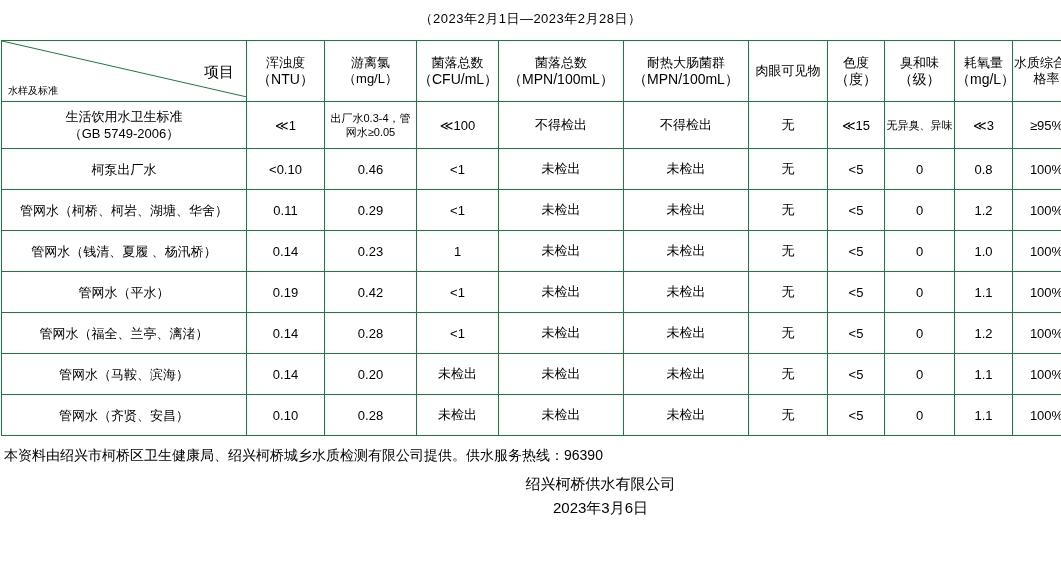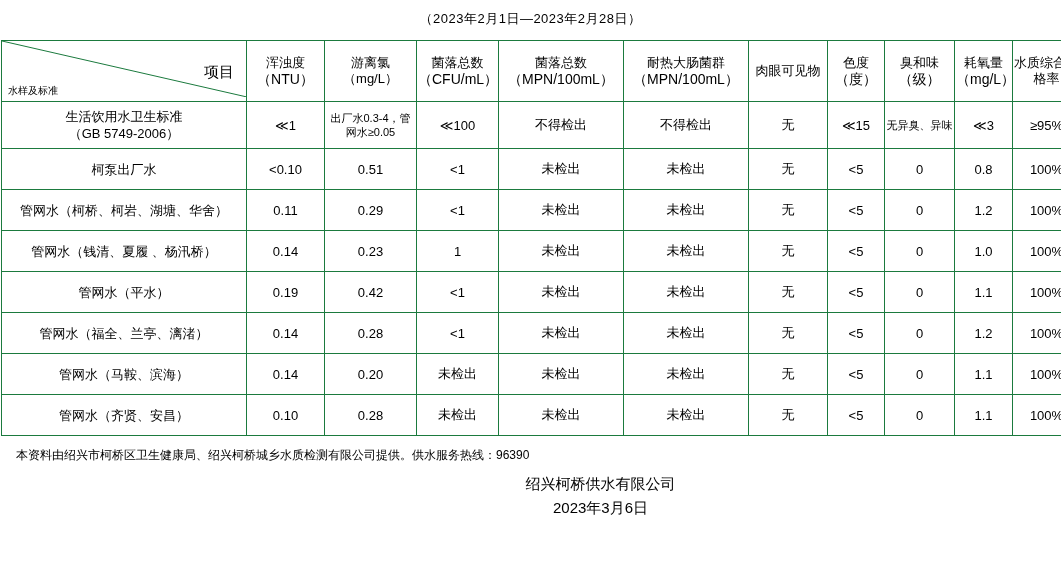--- a/index.html
+++ b/index.html
@@ -92,22 +92,22 @@
     height: 42px;
   }
   .std-row .small2 {
     font-size: 11px;
     line-height: 14px;
   }
   .data-row td {
     height: 36px;
   }
   .footer-note {
-    font-size: 12px;
-    padding: 8px 4px 6px 16px;
+    font-size: 14px;
+    padding: 8px 4px 6px 4px;
     line-height: 22px;
     border-bottom: 0;
   }
   .sign {
     text-align: center;
     font-size: 15px;
     line-height: 24px;
   }
   .sign-block {
     padding-left: 140px;
@@ -199,21 +199,21 @@
         <td>无</td>
         <td>≪15</td>
         <td class="small2">无异臭、异味</td>
         <td>≪3</td>
         <td>≥95%</td>
       </tr>
 
       <tr class="data-row">
         <td class="row-name">柯泵出厂水</td>
         <td>&lt;0.10</td>
-        <td>0.51</td>
+        <td>0.46</td>
         <td>&lt;1</td>
         <td>未检出</td>
         <td>未检出</td>
         <td>无</td>
         <td>&lt;5</td>
         <td>0</td>
         <td>0.8</td>
         <td>100%</td>
       </tr>
 

